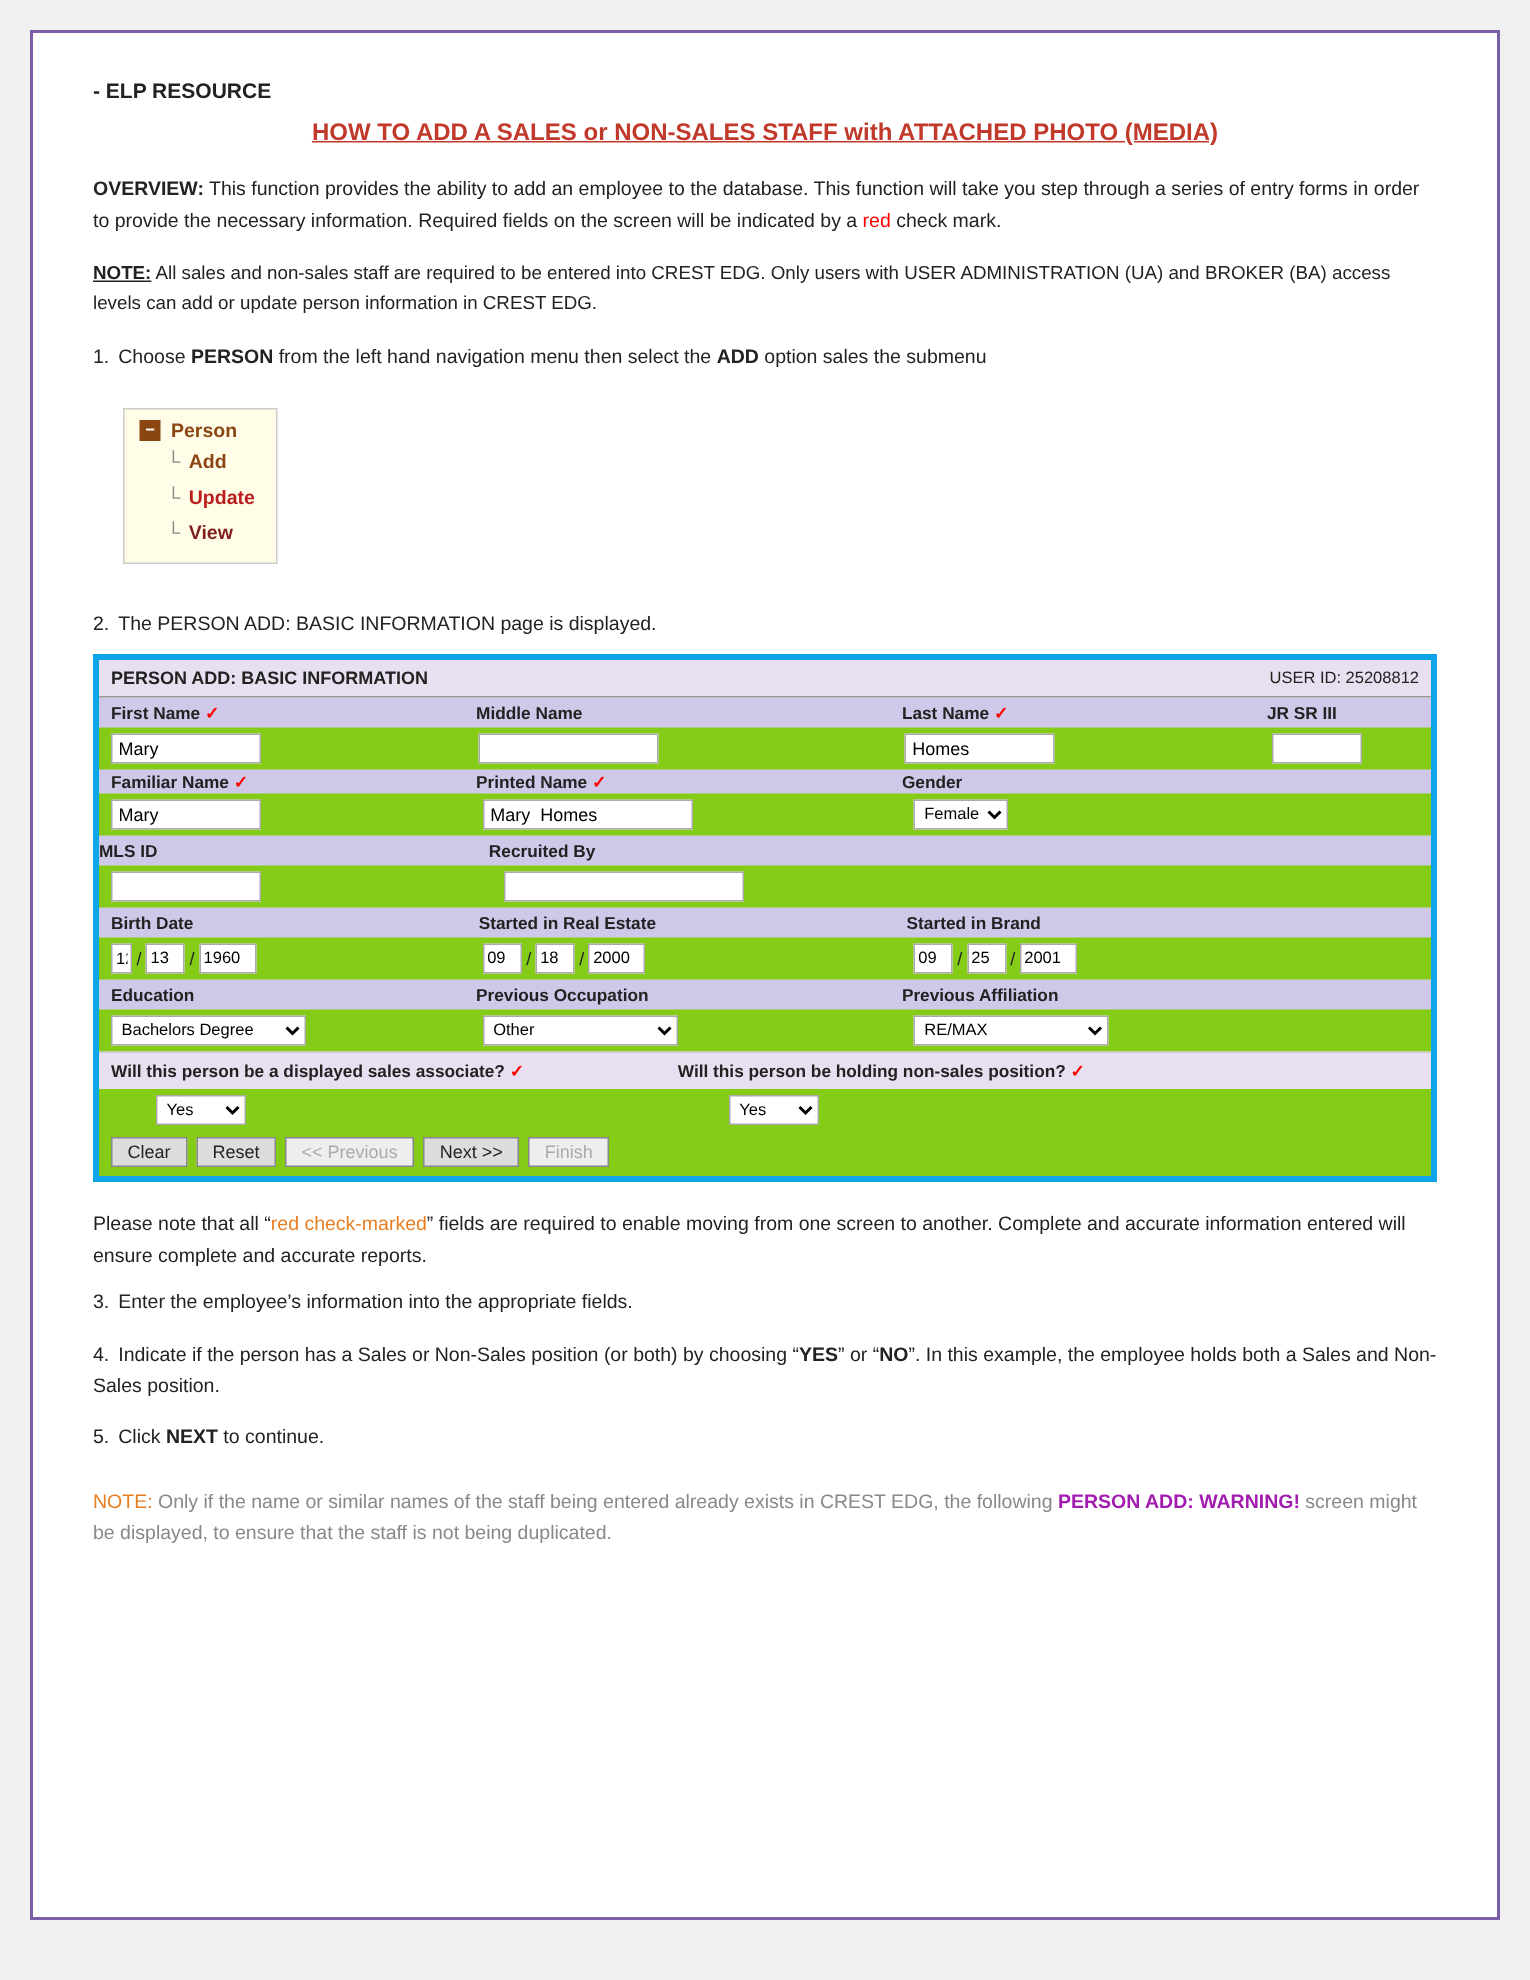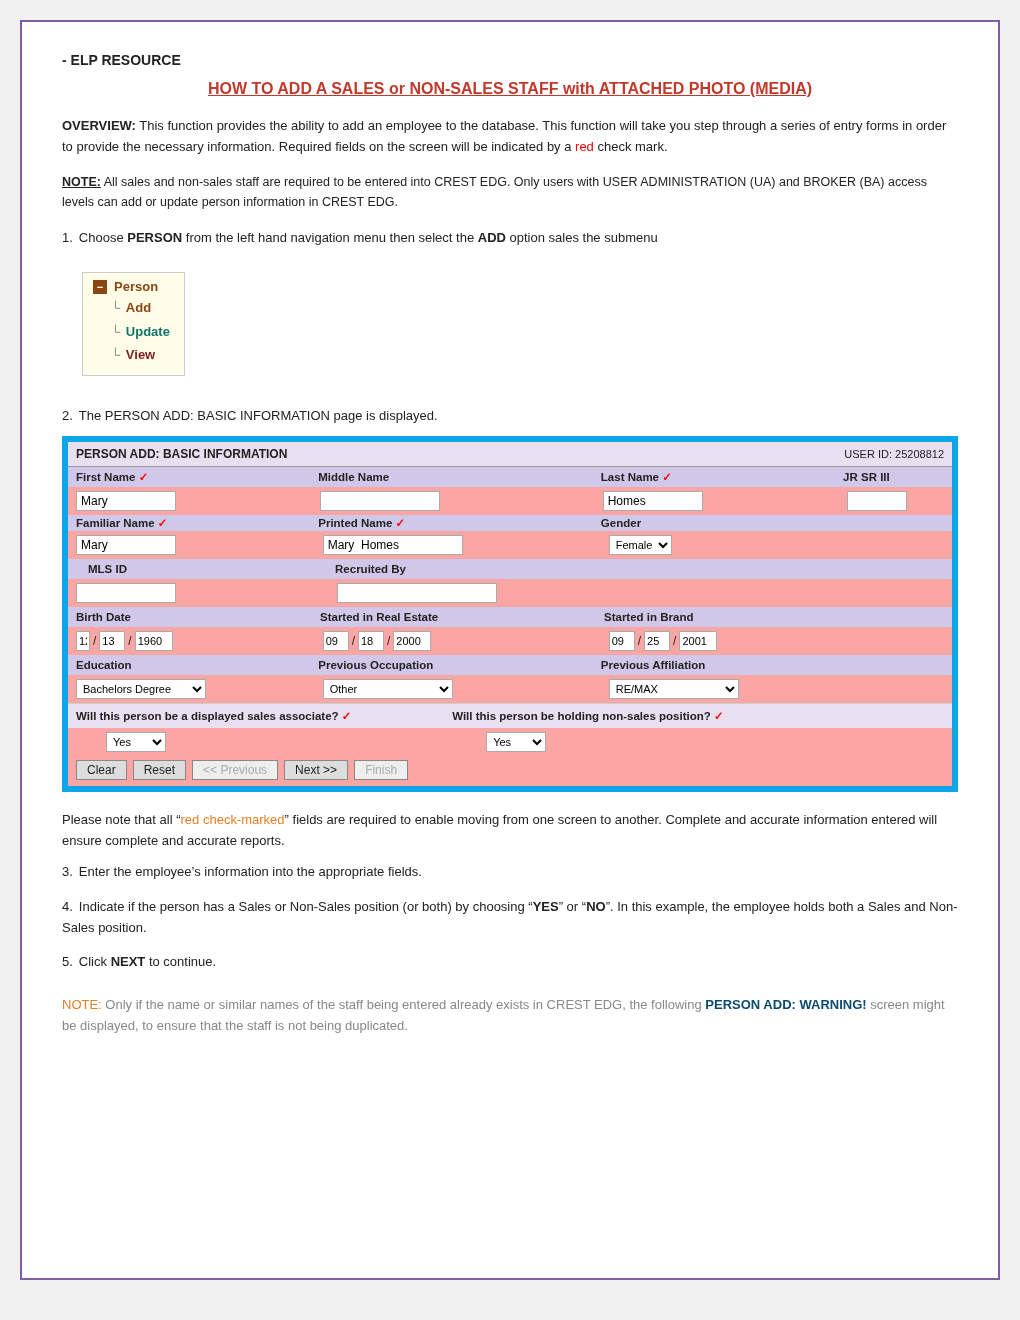--- a/index.html
+++ b/index.html
@@ -87,22 +87,22 @@
       text-decoration: none;
       font-size: 13px;
     }
     .nav-sub-item .tree-char {
       color: #888;
       margin-right: 2px;
     }
 
     
     .form-box {
-      border: 6px solid #0ea5e9;
-      background: #fca5a5;
+      border: 4px solid #0ea5e9;
+      background: #84cc16;
       margin: 10px 0 18px 0;
       font-size: 12px;
     }
     .form-header {
       display: flex;
       justify-content: space-between;
       align-items: center;
       background: #e8e0f0;
       padding: 5px 8px;
       font-weight: bold;
@@ -187,21 +187,21 @@
       margin: 14px 0 10px 0;
       font-size: 13px;
       line-height: 1.6;
     }
     .note-bottom {
       margin-top: 20px;
       font-size: 13px;
       line-height: 1.6;
       color: #888;
     }
-    .note-bottom b { color: #0c4a6e; font-weight: bold; }
+    .note-bottom b { color: #a21caf; font-weight: bold; }
     .w60 { width: 60px; }
     .w100 { width: 100px; }
     .w120 { width: 120px; }
     .w140 { width: 140px; }
     .w160 { width: 160px; }
   </style>
 </head>
 <body>
 
 <div class="page-container">
@@ -232,21 +232,21 @@
     <div class="nav-menu-person">
       <span class="minus-icon">−</span>
       <span style="color:#8B4513; font-weight:bold;">Person</span>
     </div>
     <div class="nav-sub-item">
       <span class="tree-char">└</span>
       <a href="#" style="font-weight:bold; color:#8B4513;">Add</a>
     </div>
     <div class="nav-sub-item">
       <span class="tree-char">└</span>
-      <a href="#" style="font-weight:bold; color:#0f766e;">Update</a>
+      <a href="#" style="font-weight:bold; color:#b91c1c;">Update</a>
     </div>
     <div class="nav-sub-item">
       <span class="tree-char">└</span>
       <a href="#" style="font-weight:bold; color:#7f1d1d;">View</a>
     </div>
   </div>
 
   
   <div class="step-item step2-intro">
     <span style="margin-right:6px;">2.</span><span>The PERSON ADD: BASIC INFORMATION page is displayed.</span>
@@ -316,21 +316,21 @@
         <input type="text" class="form-input w140" value="Mary  Homes" style="">
       </div>
       <div style="flex:1.7;">
         <select class="form-select">
           <option>Female</option>
           <option>Male</option>
         </select>
       </div>
     </div>
 
-    <div class="form-section-divider" style="display:flex; gap:0; padding:3px 20px;">
+    <div class="form-section-divider" style="display:flex; gap:0; padding:3px 0;">
       <div style="flex:1.2;">
         <span class="col-header">MLS ID</span>
       </div>
       <div style="flex:2.9;">
         <span class="col-header">Recruited By</span>
       </div>
     </div>
     <div class="form-row">
       <div style="flex:1.2;">
         <input type="text" class="form-input w100" value="" style="">

